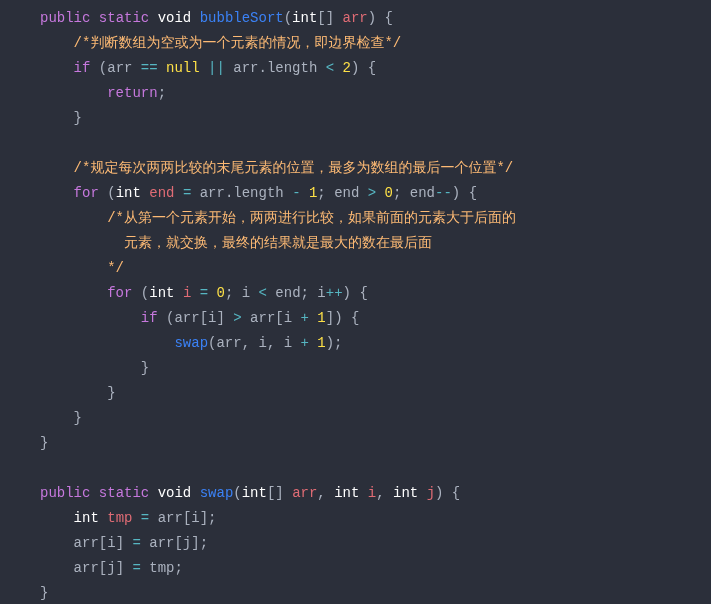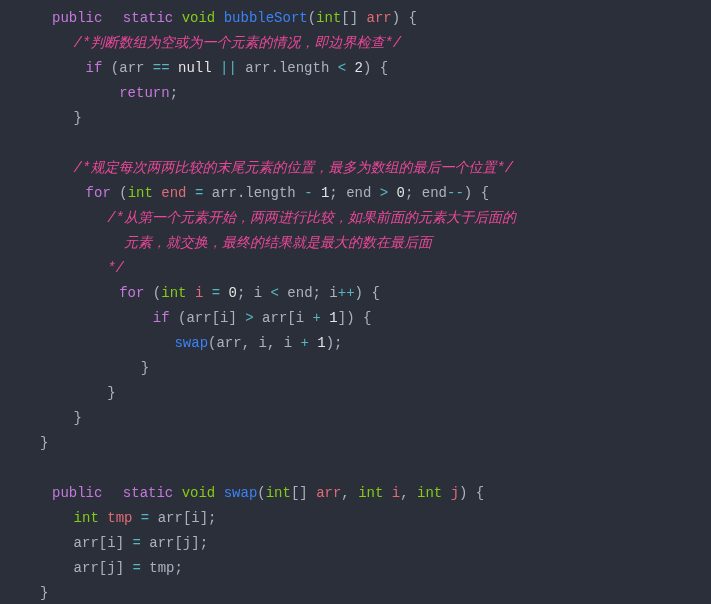--- a/index.html
+++ b/index.html
@@ -8,26 +8,26 @@
     background: #2b2f3a;
     font-family: Consolas, "Courier New", monospace;
     font-size: 14px;
     line-height: 25px;
     color: #abb2bf;
   }
   .code-container {
     padding: 6px 0 6px 40px;
     white-space: pre;
   }
-  .tok-keyword { color: #c678dd; margin-left: 12px; }
-  .tok-type { color: #84cc16; }
+  .tok-keyword { color: #c678dd; }
+  .tok-type { color: #ffffff; }
   .tok-func { color: #3b82f6; }
   .tok-var { color: #e06c75; }
   .tok-op { color: #56b6c2; }
-  .tok-num { color: #e5e5e5; }
+  .tok-num { color: #fde047; }
   .tok-punc { color: #abb2bf; }
-  .tok-comment { color: #ec4899; font-style: italic; }
+  .tok-comment { color: #fdba74; }
   .tok-default { color: #abb2bf; }
 </style>
 </head>
 <body>
 
 <div class="code-container" id="code-root"><div><span class="tok-keyword">public</span><span class="tok-default"> </span><span class="tok-keyword">static</span><span class="tok-default"> </span><span class="tok-type">void</span><span class="tok-default"> </span><span class="tok-func">bubbleSort</span><span class="tok-punc">(</span><span class="tok-type">int</span><span class="tok-punc">[] </span><span class="tok-var">arr</span><span class="tok-punc">) {</span></div><div><span class="tok-default">    </span><span class="tok-comment">/*判断数组为空或为一个元素的情况，即边界检查*/</span></div><div><span class="tok-default">    </span><span class="tok-keyword">if</span><span class="tok-default"> </span><span class="tok-punc">(</span><span class="tok-default">arr </span><span class="tok-op">==</span><span class="tok-default"> </span><span class="tok-num">null</span><span class="tok-default"> </span><span class="tok-op">||</span><span class="tok-default"> arr</span><span class="tok-punc">.</span><span class="tok-default">length </span><span class="tok-op">&lt;</span><span class="tok-default"> </span><span class="tok-num">2</span><span class="tok-punc">) {</span></div><div><span class="tok-default">        </span><span class="tok-keyword">return</span><span class="tok-punc">;</span></div><div><span class="tok-default">    </span><span class="tok-punc">}</span></div><div><span class="tok-default"> </span></div><div><span class="tok-default">    </span><span class="tok-comment">/*规定每次两两比较的末尾元素的位置，最多为数组的最后一个位置*/</span></div><div><span class="tok-default">    </span><span class="tok-keyword">for</span><span class="tok-default"> </span><span class="tok-punc">(</span><span class="tok-type">int</span><span class="tok-default"> </span><span class="tok-var">end</span><span class="tok-default"> </span><span class="tok-op">=</span><span class="tok-default"> arr</span><span class="tok-punc">.</span><span class="tok-default">length </span><span class="tok-op">-</span><span class="tok-default"> </span><span class="tok-num">1</span><span class="tok-punc">; </span><span class="tok-default">end </span><span class="tok-op">&gt;</span><span class="tok-default"> </span><span class="tok-num">0</span><span class="tok-punc">; </span><span class="tok-default">end</span><span class="tok-op">--</span><span class="tok-punc">) {</span></div><div><span class="tok-default">        </span><span class="tok-comment">/*从第一个元素开始，两两进行比较，如果前面的元素大于后面的</span></div><div><span class="tok-default">          </span><span class="tok-comment">元素，就交换，最终的结果就是最大的数在最后面</span></div><div><span class="tok-default">        </span><span class="tok-comment">*/</span></div><div><span class="tok-default">        </span><span class="tok-keyword">for</span><span class="tok-default"> </span><span class="tok-punc">(</span><span class="tok-type">int</span><span class="tok-default"> </span><span class="tok-var">i</span><span class="tok-default"> </span><span class="tok-op">=</span><span class="tok-default"> </span><span class="tok-num">0</span><span class="tok-punc">; </span><span class="tok-default">i </span><span class="tok-op">&lt;</span><span class="tok-default"> end</span><span class="tok-punc">; </span><span class="tok-default">i</span><span class="tok-op">++</span><span class="tok-punc">) {</span></div><div><span class="tok-default">            </span><span class="tok-keyword">if</span><span class="tok-default"> </span><span class="tok-punc">(</span><span class="tok-default">arr</span><span class="tok-punc">[</span><span class="tok-default">i</span><span class="tok-punc">] </span><span class="tok-op">&gt;</span><span class="tok-default"> arr</span><span class="tok-punc">[</span><span class="tok-default">i </span><span class="tok-op">+</span><span class="tok-default"> </span><span class="tok-num">1</span><span class="tok-punc">]) {</span></div><div><span class="tok-default">                </span><span class="tok-func">swap</span><span class="tok-punc">(</span><span class="tok-default">arr</span><span class="tok-punc">, </span><span class="tok-default">i</span><span class="tok-punc">, </span><span class="tok-default">i </span><span class="tok-op">+</span><span class="tok-default"> </span><span class="tok-num">1</span><span class="tok-punc">);</span></div><div><span class="tok-default">            </span><span class="tok-punc">}</span></div><div><span class="tok-default">        </span><span class="tok-punc">}</span></div><div><span class="tok-default">    </span><span class="tok-punc">}</span></div><div><span class="tok-punc">}</span></div><div><span class="tok-default"> </span></div><div><span class="tok-keyword">public</span><span class="tok-default"> </span><span class="tok-keyword">static</span><span class="tok-default"> </span><span class="tok-type">void</span><span class="tok-default"> </span><span class="tok-func">swap</span><span class="tok-punc">(</span><span class="tok-type">int</span><span class="tok-punc">[] </span><span class="tok-var">arr</span><span class="tok-punc">, </span><span class="tok-type">int</span><span class="tok-default"> </span><span class="tok-var">i</span><span class="tok-punc">, </span><span class="tok-type">int</span><span class="tok-default"> </span><span class="tok-var">j</span><span class="tok-punc">) {</span></div><div><span class="tok-default">    </span><span class="tok-type">int</span><span class="tok-default"> </span><span class="tok-var">tmp</span><span class="tok-default"> </span><span class="tok-op">=</span><span class="tok-default"> arr</span><span class="tok-punc">[</span><span class="tok-default">i</span><span class="tok-punc">];</span></div><div><span class="tok-default">    arr</span><span class="tok-punc">[</span><span class="tok-default">i</span><span class="tok-punc">] </span><span class="tok-op">=</span><span class="tok-default"> arr</span><span class="tok-punc">[</span><span class="tok-default">j</span><span class="tok-punc">];</span></div><div><span class="tok-default">    arr</span><span class="tok-punc">[</span><span class="tok-default">j</span><span class="tok-punc">] </span><span class="tok-op">=</span><span class="tok-default"> tmp</span><span class="tok-punc">;</span></div><div><span class="tok-punc">}</span></div></div>
 
 </body></html>

